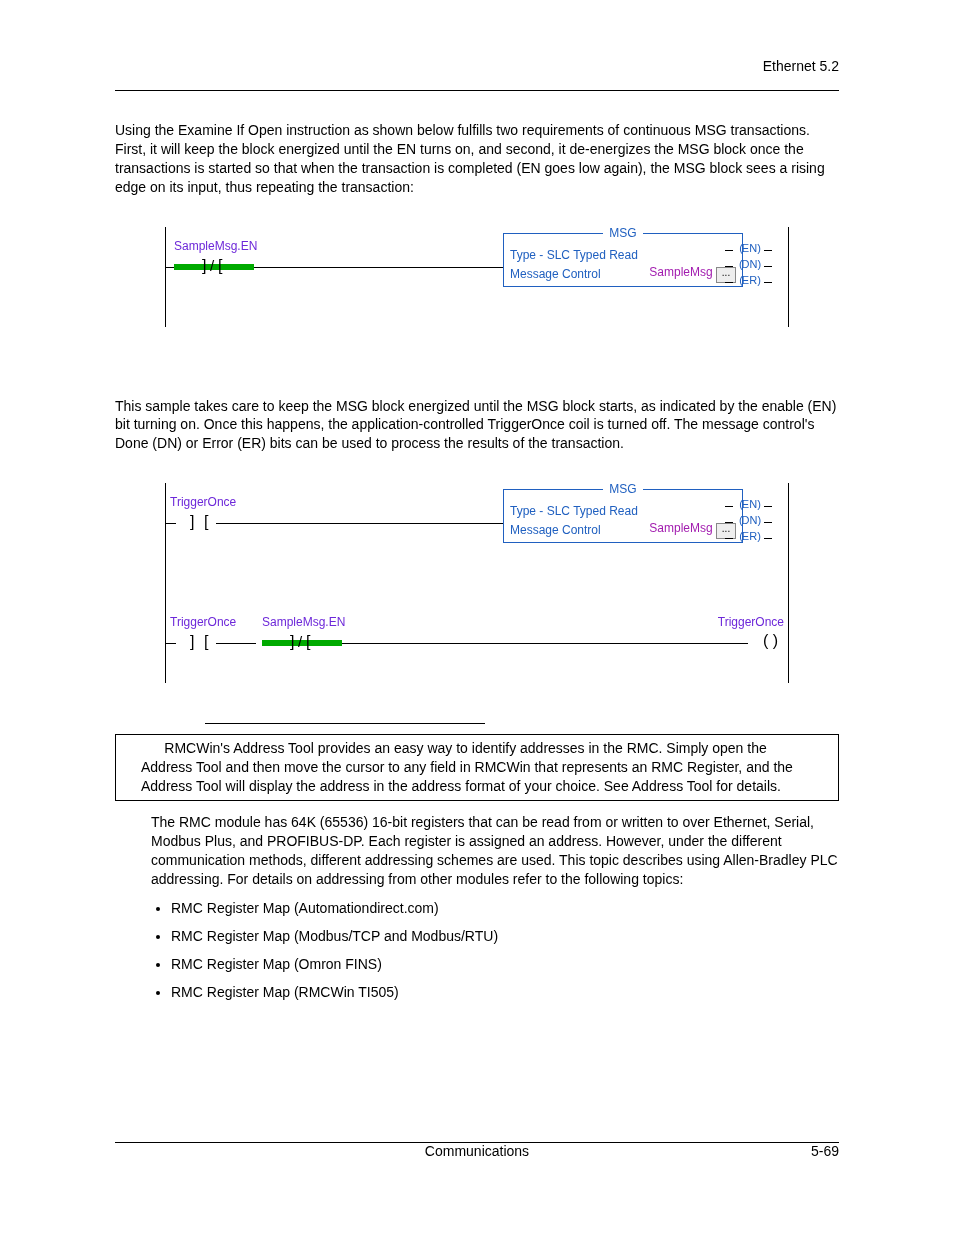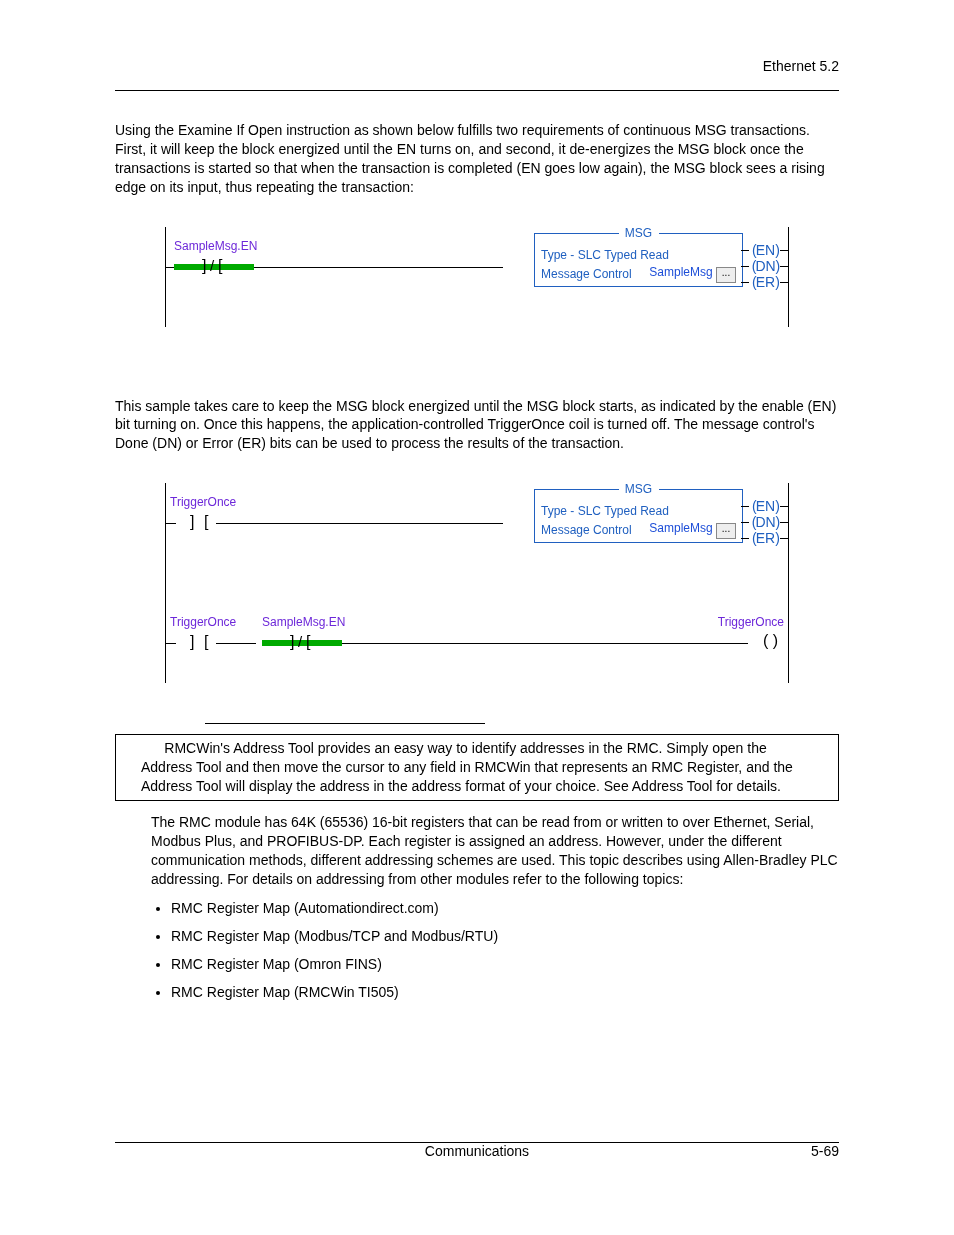--- a/index.html
+++ b/index.html
@@ -89,21 +89,21 @@
   .xic .bracket-l { position:absolute; left:10px; top:0; font-size:16px;}
   .xic .bracket-r { position:absolute; left:24px; top:0; font-size:16px;}
   .short-wire {
     position:absolute; top:40px; height:1px; background:#000;
   }
 
   .msg-block {
     position: absolute;
     right: 45px;
     top: 6px;
-    width: 209px;
+    width: 240px;
     border: 1px solid #2060c0;
     background: #fff;
     font-size: 12px;
     box-sizing: border-box;
   }
   .msg-title {
     color: #2060c0;
     text-align: center;
     font-size: 12px;
     position: relative;
@@ -112,38 +112,38 @@
     width: 40px;
     margin: 0 auto;
   }
   .msg-row {
     padding: 0 6px 3px 6px;
     color: #2060c0;
     display: flex;
     justify-content: space-between;
     align-items: center;
   }
-  .msg-row .val { color: #1d4ed8; text-align: right; }
+  .msg-row .val { color: #a21caf; text-align: right; }
   .dots-btn {
     display: inline-block;
     border: 1px solid #888;
     background: #eee;
     width: 18px;
     height: 14px;
     text-align: center;
     line-height: 10px;
     font-size: 10px;
     color: #000;
   }
   .msg-outputs {
     position: absolute;
-    right: 0;
+    right: 16px;
     top: 15px;
     width: 45px;
-    font-size: 14px;
+    font-size: 11px;
     color: #2060c0;
   }
   .msg-out-row {
     height: 16px;
     text-align: center;
     position: relative;
   }
   .msg-out-row::before {
     content:"";
     position:absolute;

